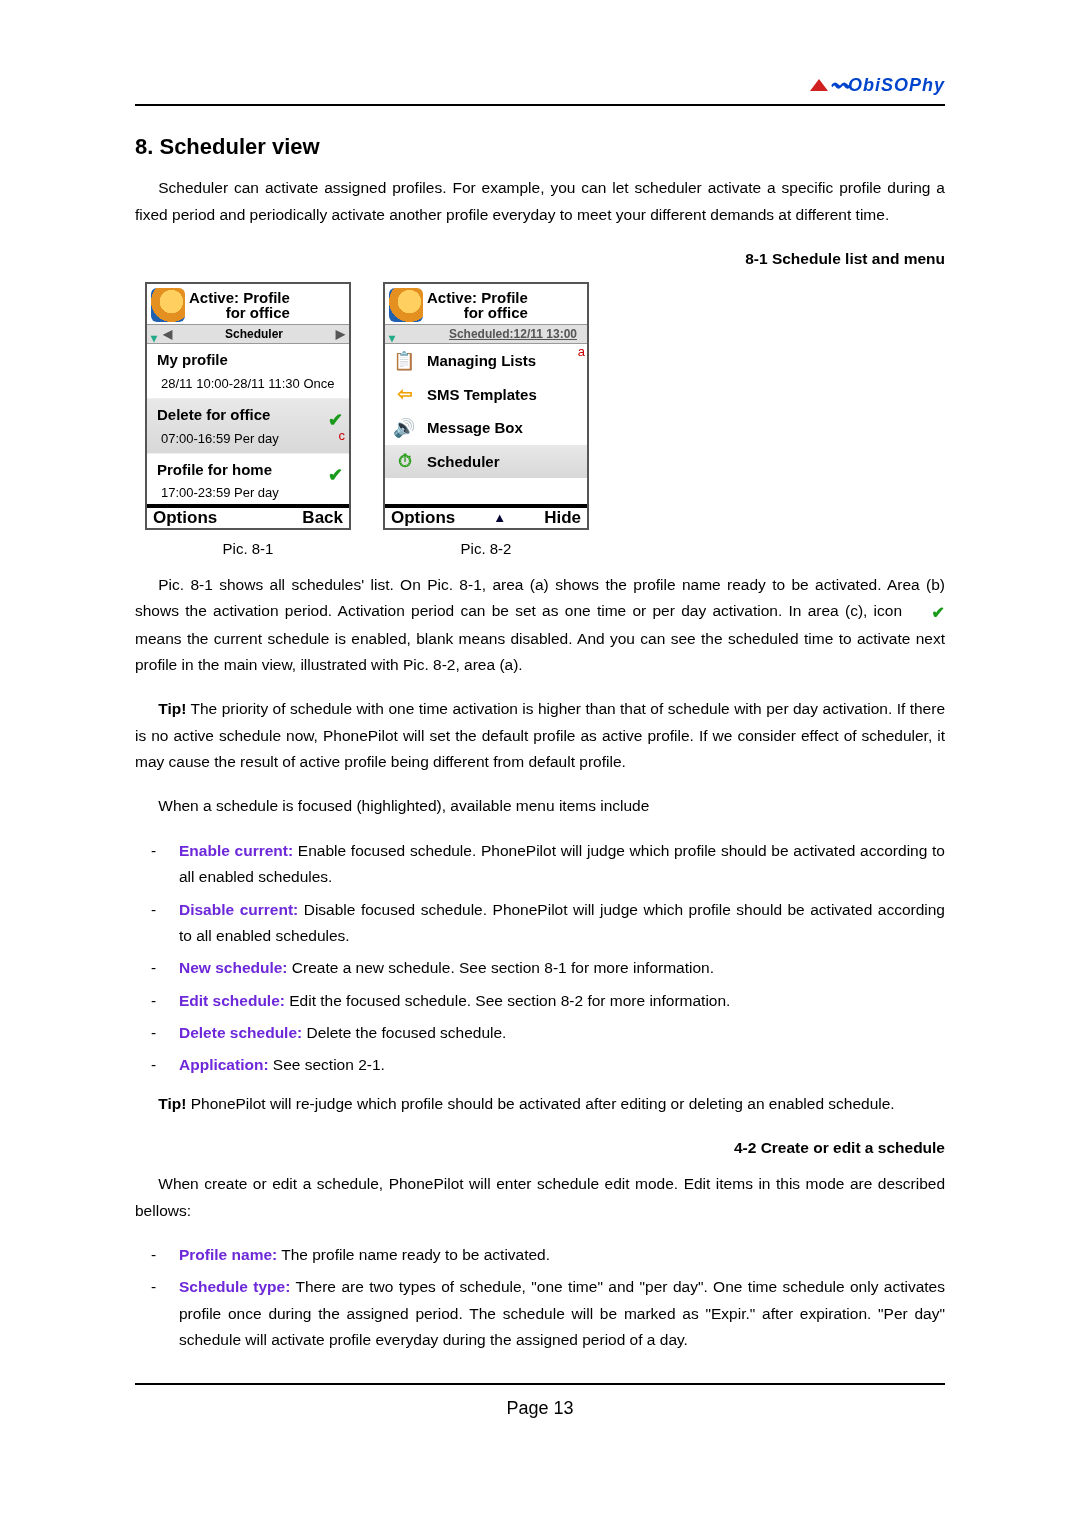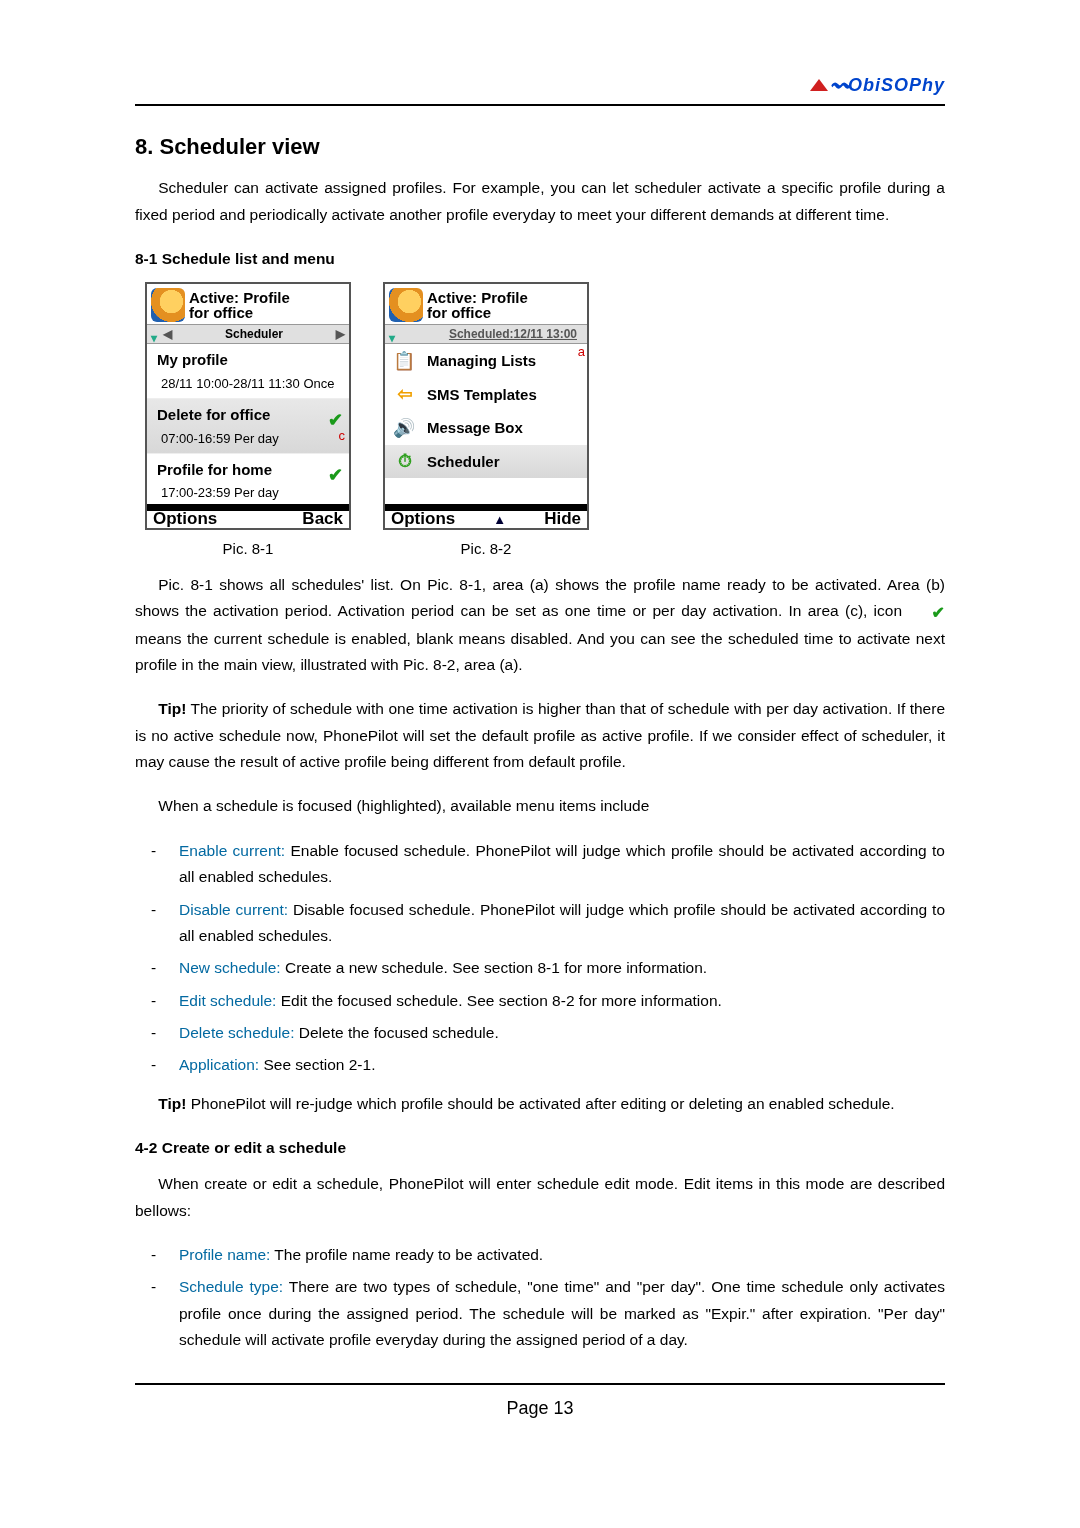--- a/index.html
+++ b/index.html
@@ -19,64 +19,64 @@
     display: flex; align-items: center; gap: 2px;
     font-weight: bold; font-style: italic;
     color: #0044cc; font-size: 18px; letter-spacing: 1px;
   }
   .brand .tri { width:0;height:0;border-left:9px solid transparent;border-right:9px solid transparent;border-bottom:12px solid #d02020;margin-right:2px;}
   .brand .wave { color:#0044cc; font-size:18px; letter-spacing:-4px;font-style:normal;}
   .hr { border: 0; border-top: 2px solid #000; margin: 2px 0 22px 0;}
   .hr2 { border:0; border-top: 2px solid #000; margin:30px 0 8px 0;}
   h2.section-title { font-size: 22px; font-weight: bold; margin: 0 0 10px 0;}
   .para { text-align: justify; margin-bottom: 18px; text-indent: 1.5em;}
-  .subhead { font-weight: bold; margin: 16px 0 10px 0;}
+  .subhead { font-weight: bold; margin: 16px 0 10px 0; text-align: right;}
   .figs { display:flex; gap:32px; margin: 6px 0 2px 10px;}
   .phone {
     width: 206px; height: 248px; border: 2px solid #555; background:#fff;
     display:flex; flex-direction:column; font-family: Verdana, Tahoma, sans-serif;
     color:#000; position:relative; overflow:hidden;
   }
   .phone .topbar {
     height:40px; padding:2px 4px 0 4px;
     background: linear-gradient(#fff,#fff);
     display:flex; align-items:center; gap:4px;
   }
   .topbar .flower {
     width:34px;height:34px;border-radius:6px;
     background: radial-gradient(circle at 60% 40%, #ffd060 0 40%, #e49020 41% 70%, #2060b0 71% 100%);
     flex-shrink:0;
   }
-  .topbar .toptext { display:flex;flex-direction:column;line-height:1.05; font-weight:bold;font-size:15px;}
+  .topbar .toptext { display:flex;flex-direction:column;line-height:1.05; font-weight:bold;font-size:15px;text-align:right;}
   .phone .tabbar {
     height:20px;background:#e0e0e0;border-top:1px solid #999;border-bottom:1px solid #999;
     display:flex;align-items:center;font-size:12px;font-weight:bold;padding:0 4px;
   }
   .tabbar .sig{width:12px;height:12px;display:inline-block;color:#2a8;}
   .tabbar .tab {flex:1;text-align:center;}
   .tabbar .arrow{font-size:12px;color:#555;}
   .phone .body {flex:1;background:#fff;overflow:hidden;}
   .listitem {padding:3px 6px 3px 10px;border-bottom:1px solid #eee;position:relative;}
   .listitem .t1{font-weight:bold;font-size:15px;}
   .listitem .t2{font-size:13px;margin-left:4px;}
   .listitem.sel {background: linear-gradient(#e8e8e8,#d8d8d8);}
   .check{position:absolute;right:6px;top:6px;color:#1a9a1a;font-size:18px;font-weight:bold;}
   .softkeys{height:24px;display:flex;justify-content:space-between;align-items:center;
-    padding:0 6px;font-weight:bold;font-size:17px;background:#fff;border-top:7px solid #000000;gap:15px;}
+    padding:0 6px;font-weight:bold;font-size:17px;background:#fff;border-top:4px solid #000000;gap:15px;}
   .softkeys .mid{font-size:13px;color:#003; }
   .menurow{display:flex;align-items:center;gap:8px;padding:4px 6px;font-weight:bold;font-size:15px;}
   .menurow .ico{width:28px;height:24px;display:flex;align-items:center;justify-content:center;font-size:18px;}
   .schedline{font-size:12px;text-decoration:underline;color:#555;padding-right:6px;text-align:right;}
   .redlabel{position:absolute;font-size:13px;color:#c00;font-weight:normal;}
   .caption-row{display:flex;gap:32px;margin:6px 0 10px 10px;}
   .caption{width:206px;text-align:center;font-size:15px;}
   ul.dash { list-style:none; padding:0; margin:0;}
   ul.dash > li { display:flex; gap:18px; margin-bottom:6px; text-align:justify;}
   ul.dash > li::before { content:"-"; width:10px; flex-shrink:0; margin-left:16px;}
-  .term{color:#0369a1;font-weight:normal;}
+  .term{color:#6d28d9;font-weight:bold;}
   .tip{font-weight:bold;}
   .pagenum{text-align:center;font-size:18px;margin-top:4px;}
   .tickinline{display:inline-block;color:#1a9a1a;font-size:16px;font-weight:bold;vertical-align:middle;}
 </style>
 </head>
 <body>
 
 <div class="page">
   <div class="header">
     <div class="brand">

